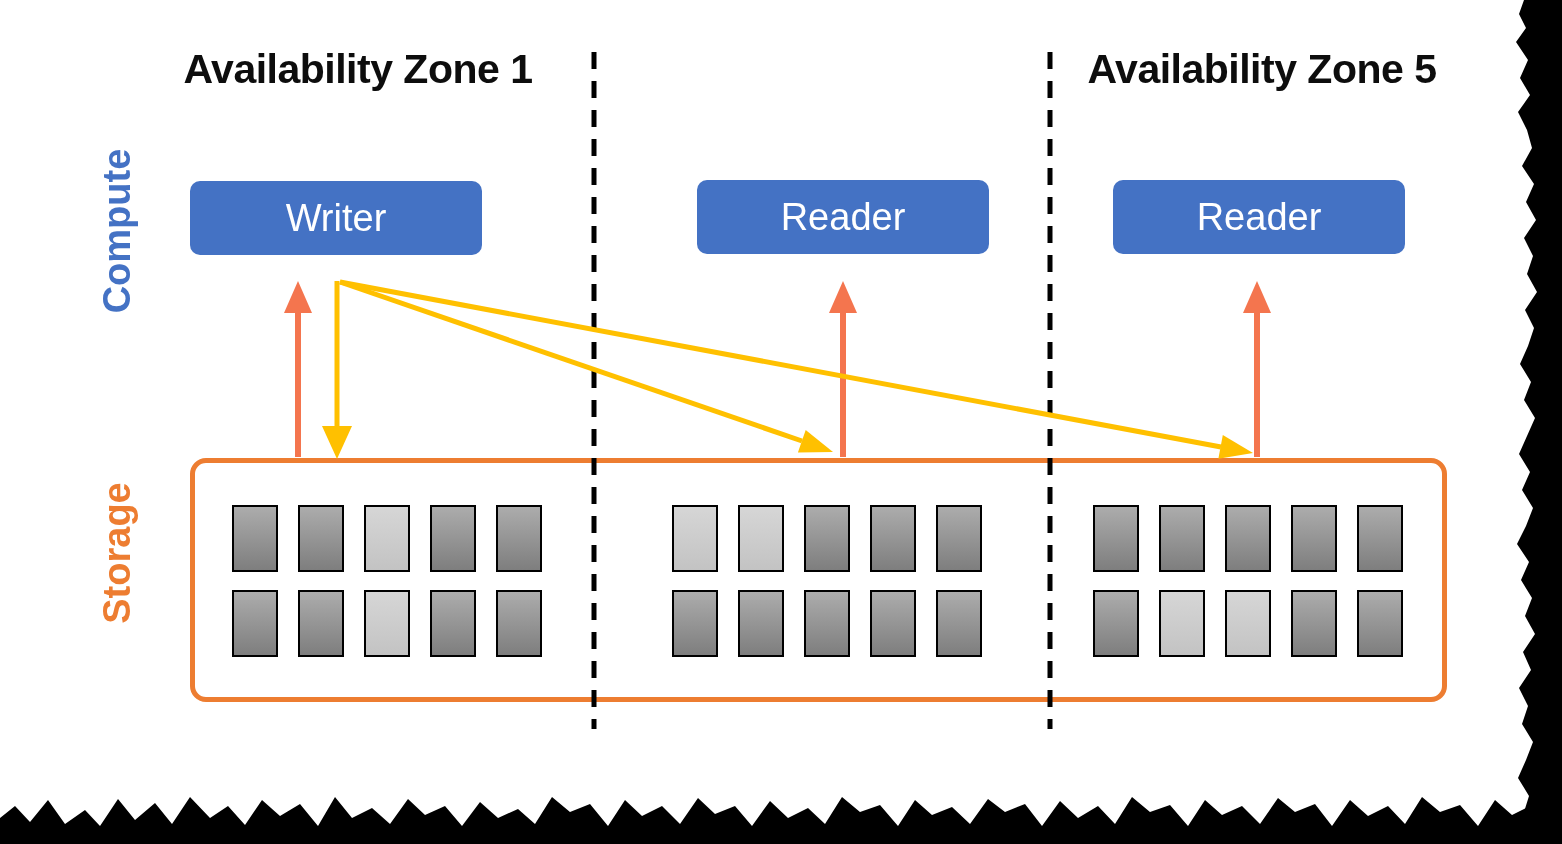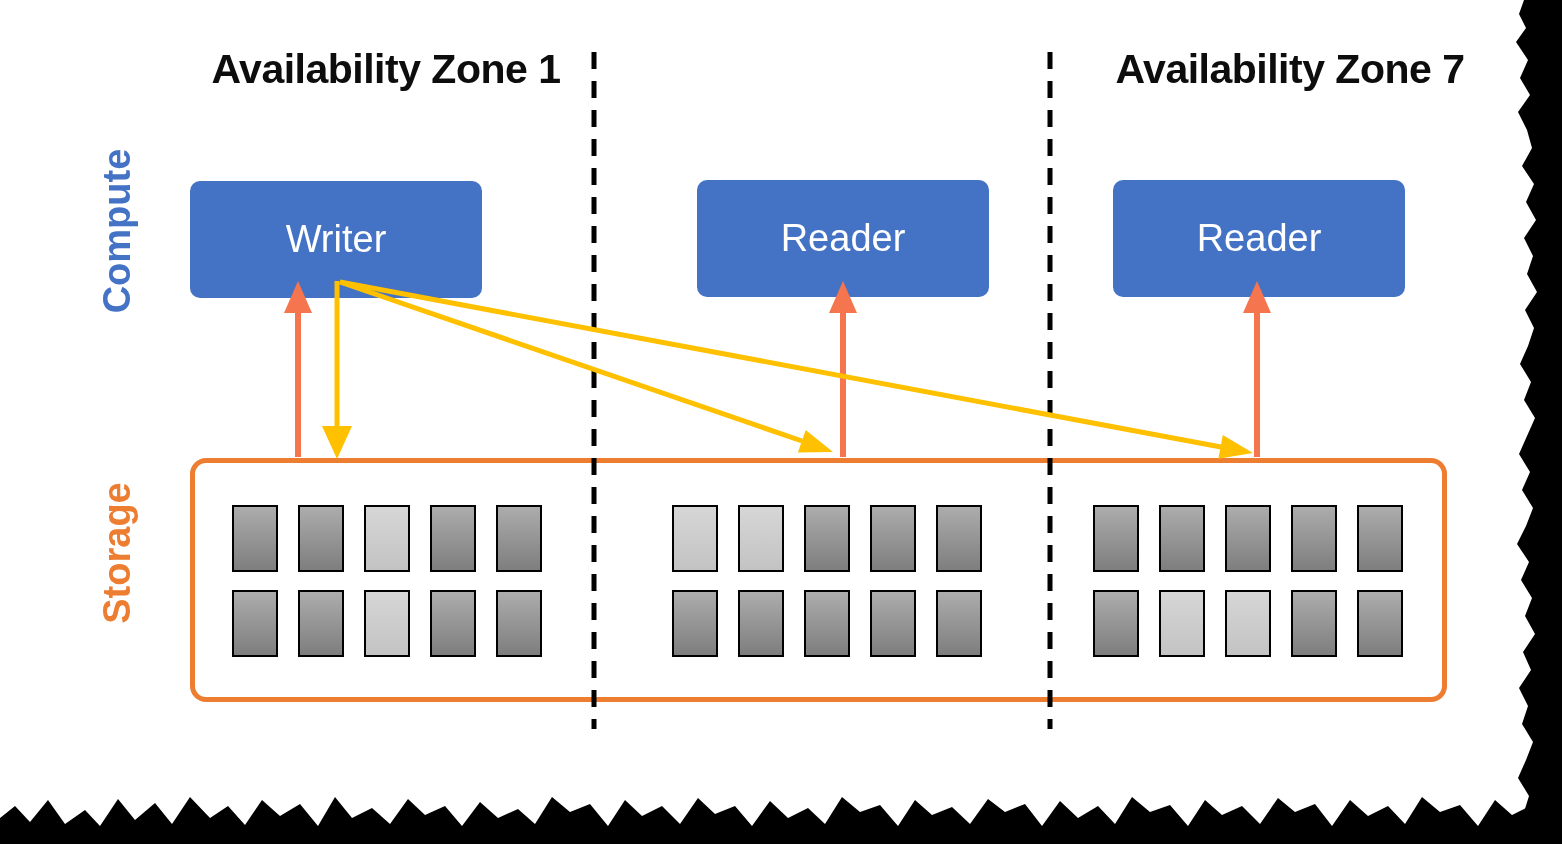--- a/index.html
+++ b/index.html
@@ -19,39 +19,38 @@
   }
   .zone-header{
     position:absolute;
     top:46px;
     transform:translateX(-50%);
     font-size:41px;
     font-weight:700;
     letter-spacing:-0.5px;
     color:var(--ink);
     white-space:nowrap;
-    margin-left:28px;
   }
   .zh1{left:358px;}
   .zh2{left:833px;}
   .zh3{left:1262px;}
 
   .layer-label{
     position:absolute;
     transform:translate(-50%,-50%) rotate(-90deg);
     font-size:38px;
     font-weight:700;
     white-space:nowrap;
   }
   .compute-label{left:117px;top:231px;color:var(--blue);}
   .storage-label{left:117px;top:553px;color:var(--orange);}
 
   .node-box{
     position:absolute;
-    width:292px;height:117px;
+    width:292px;height:74px;
     background:var(--blue);
     border-radius:10px;
     display:flex;align-items:center;justify-content:center;
     color:#ffffff;
     font-size:38px;
     font-weight:400;
   }
   .node-writer{left:190px;top:181px;}
   .node-reader2{left:697px;top:180px;}
   .node-reader3{left:1113px;top:180px;}
@@ -82,21 +81,21 @@
   .gold-line{stroke:var(--gold);stroke-width:5;fill:none;}
   .gold-fill{fill:var(--gold);}
   .torn{fill:#000;}
 </style>
 </head>
 <body>
 
 <div class="canvas">
 
   <div class="zone-header zh1">Availability Zone 1</div>
-  <div class="zone-header zh3">Availability Zone 7</div>
+  <div class="zone-header zh3">Availability Zone 5</div>
 
   <div class="layer-label compute-label">Compute</div>
   <div class="layer-label storage-label">Storage</div>
 
   <div class="node-box node-writer">
     <span>Writer</span>
   </div>
   <div class="node-box node-reader2">
     <span>Reader</span>
   </div>

